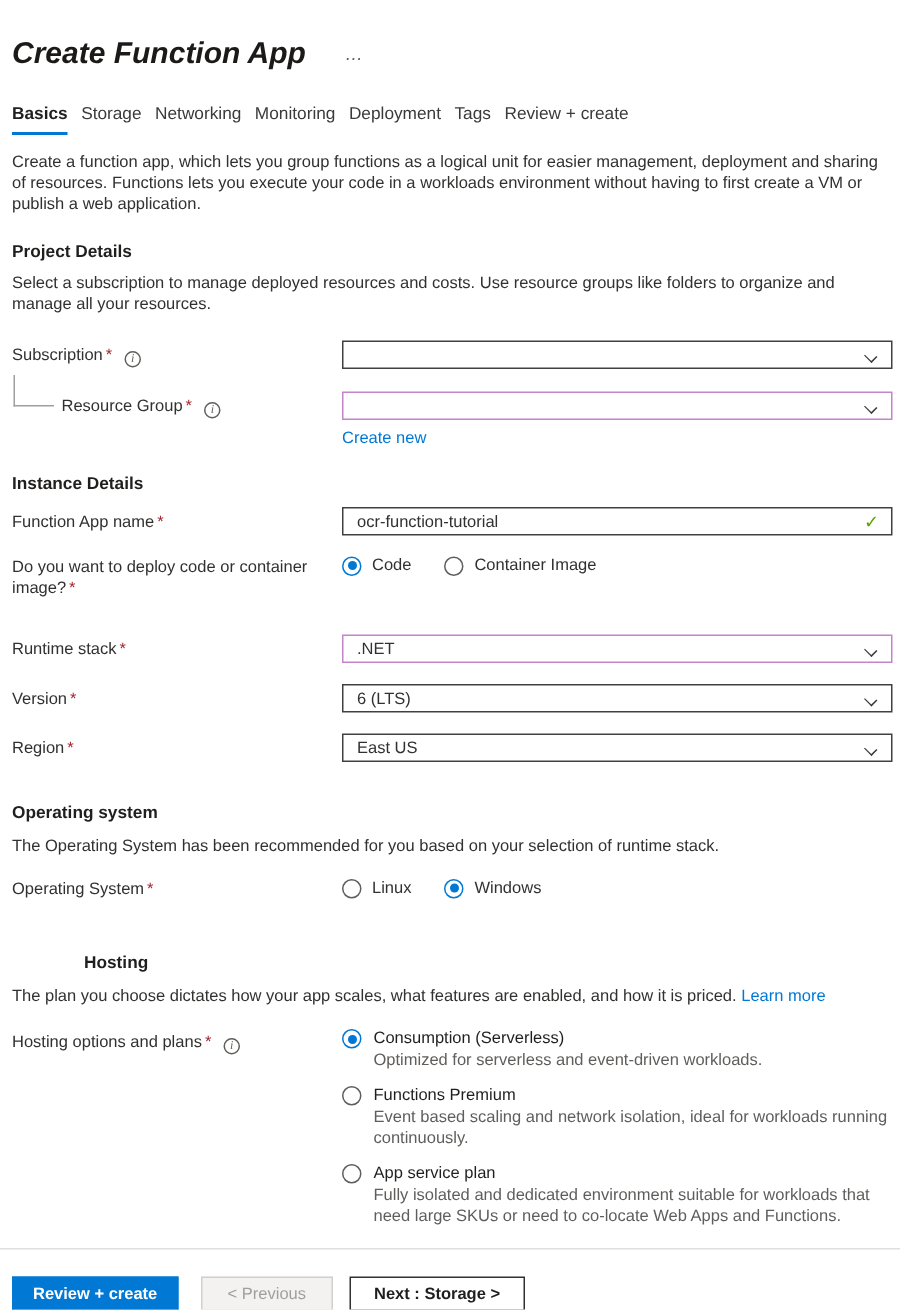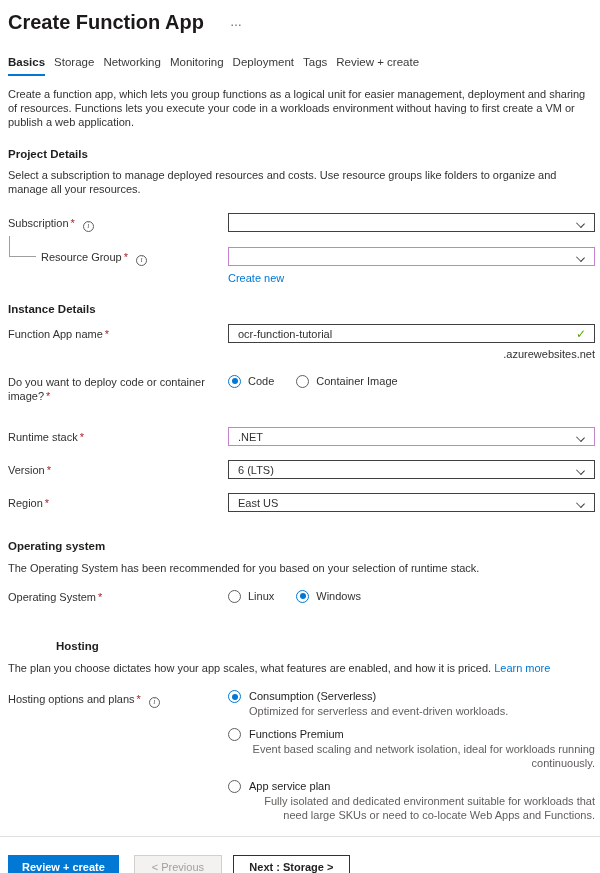--- a/index.html
+++ b/index.html
@@ -6,21 +6,21 @@
   html, body { width: 600px; height: 873px; background: #fff; overflow: hidden; }
   body {
     font-family: "Liberation Sans", "DejaVu Sans", sans-serif;
     font-size: 11px;
     color: #323130;
     line-height: 14px;
   }
   .page { padding: 6px 5px 0 8px; position: relative; }
 
   
-  .title-row { display: flex; align-items: center; margin-top: 4px; }
+  .title-row { display: flex; align-items: center; margin-top: 18px; font-style: italic; }
   .page-title { font-size: 20px; line-height: 24px; font-weight: 700; color: #1b1a19; }
   .title-ellipsis { color: #605e5c; margin-left: 26px; font-size: 12px; letter-spacing: 1px; cursor: pointer; }
 
   
   .tabs { display: flex; gap: 9px; margin-top: 21px; }
   .tab { padding-bottom: 5px; color: #3b3a39; cursor: pointer; font-size: 11.5px; }
   .tab.active { font-weight: 700; color: #201f1e; border-bottom: 2px solid #0078d4; }
 
   
   .intro { margin-top: 11px; max-width: 586px; }
@@ -73,21 +73,21 @@
   }
   .radio.selected { border-color: #0078d4; }
   .radio.selected::after {
     content: ""; position: absolute; left: 2.5px; top: 2.5px; right: 2.5px; bottom: 2.5px;
     border-radius: 50%; background: #0078d4;
   }
   .stacked-options { display: flex; flex-direction: column; gap: 9px; }
   .stacked-option { display: flex; gap: 8px; cursor: pointer; }
   .stacked-option .radio { margin-top: 1px; }
   .option-title { color: #201f1e; }
-  .option-desc { color: #605e5c; margin-top: 1px; max-width: 360px; text-align: right; }
+  .option-desc { color: #605e5c; margin-top: 1px; max-width: 360px; }
 
   
   .divider { height: 1px; background: #e1dfdd; margin: 14px -5px 0 -8px; }
   .footer { display: flex; align-items: center; gap: 0; margin-top: 18px; }
   .btn {
     height: 23px; display: inline-flex; align-items: center; justify-content: center;
     padding: 0 13px; font-size: 11px; cursor: pointer; white-space: nowrap;
     font-family: inherit;
   }
   .btn-primary { background: #0078d4; border: 1px solid #0078d4; color: #fff; font-weight: 700; }
@@ -167,21 +167,20 @@
 
   <div class="form-row mt-fn-row">
     <div class="label-col">
       <span>Function App name</span><span class="req">*</span>
     </div>
     <div class="field-col">
       <div class="text-input">
         <span>ocr-function-tutorial</span>
         <span class="check-icon">✓</span>
       </div>
-      <div class="suffix">.azurewebsites.net</div>
     </div>
   </div>
 
   <div class="form-row mt-deploy">
     <div class="label-col">
       <span>Do you want to deploy code or container</span><br>
       <span>image?</span><span class="req">*</span>
     </div>
     <div class="field-col">
       <div class="radio-group">

